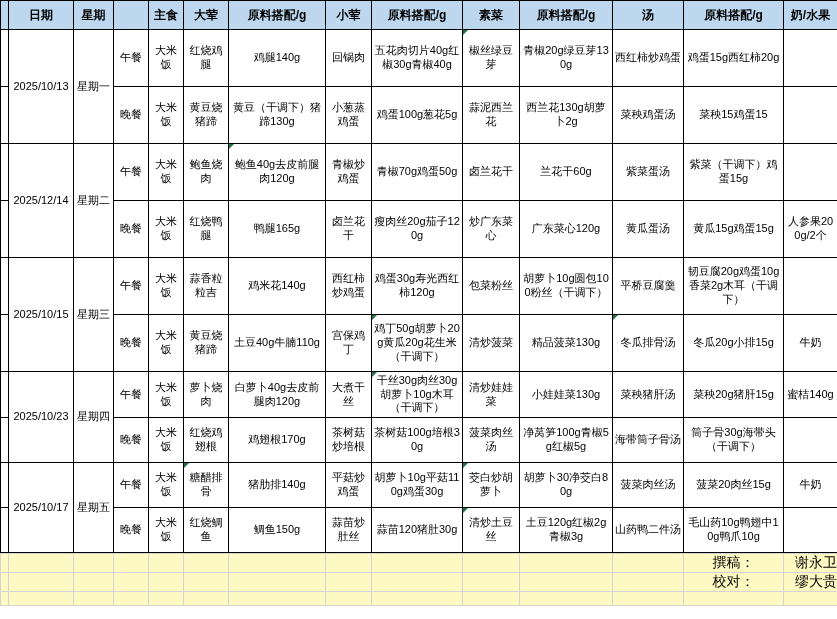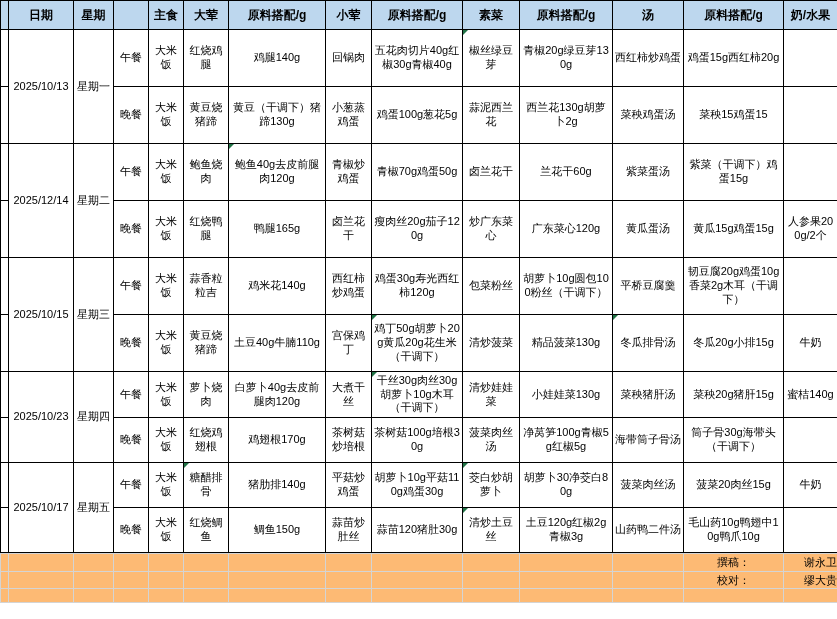--- a/index.html
+++ b/index.html
@@ -35,23 +35,23 @@
   td.sliver, th.sliver{padding:0;}
   .tri{
     position:absolute;top:0;left:0;width:0;height:0;
     border-top:5px solid var(--green);
     border-right:5px solid transparent;
   }
   
   table.grid2{border-collapse:collapse;table-layout:fixed;width:837px;}
   table.grid2 td{
     border:1px solid var(--faint);
-    font-size:11px;
+    font-size:14px;
     text-align:center;vertical-align:middle;
-    padding:0;overflow:hidden;box-sizing:border-box;background:#fdba74;
+    padding:0;overflow:hidden;box-sizing:border-box;background:#fef9c3;
   }
   table.grid2 td.fvalue{text-align:right;padding-left:4px;}
 </style>
 </head>
 <body>
 
 <div class="sheet">
 
   <table class="menu">
     <colgroup>

